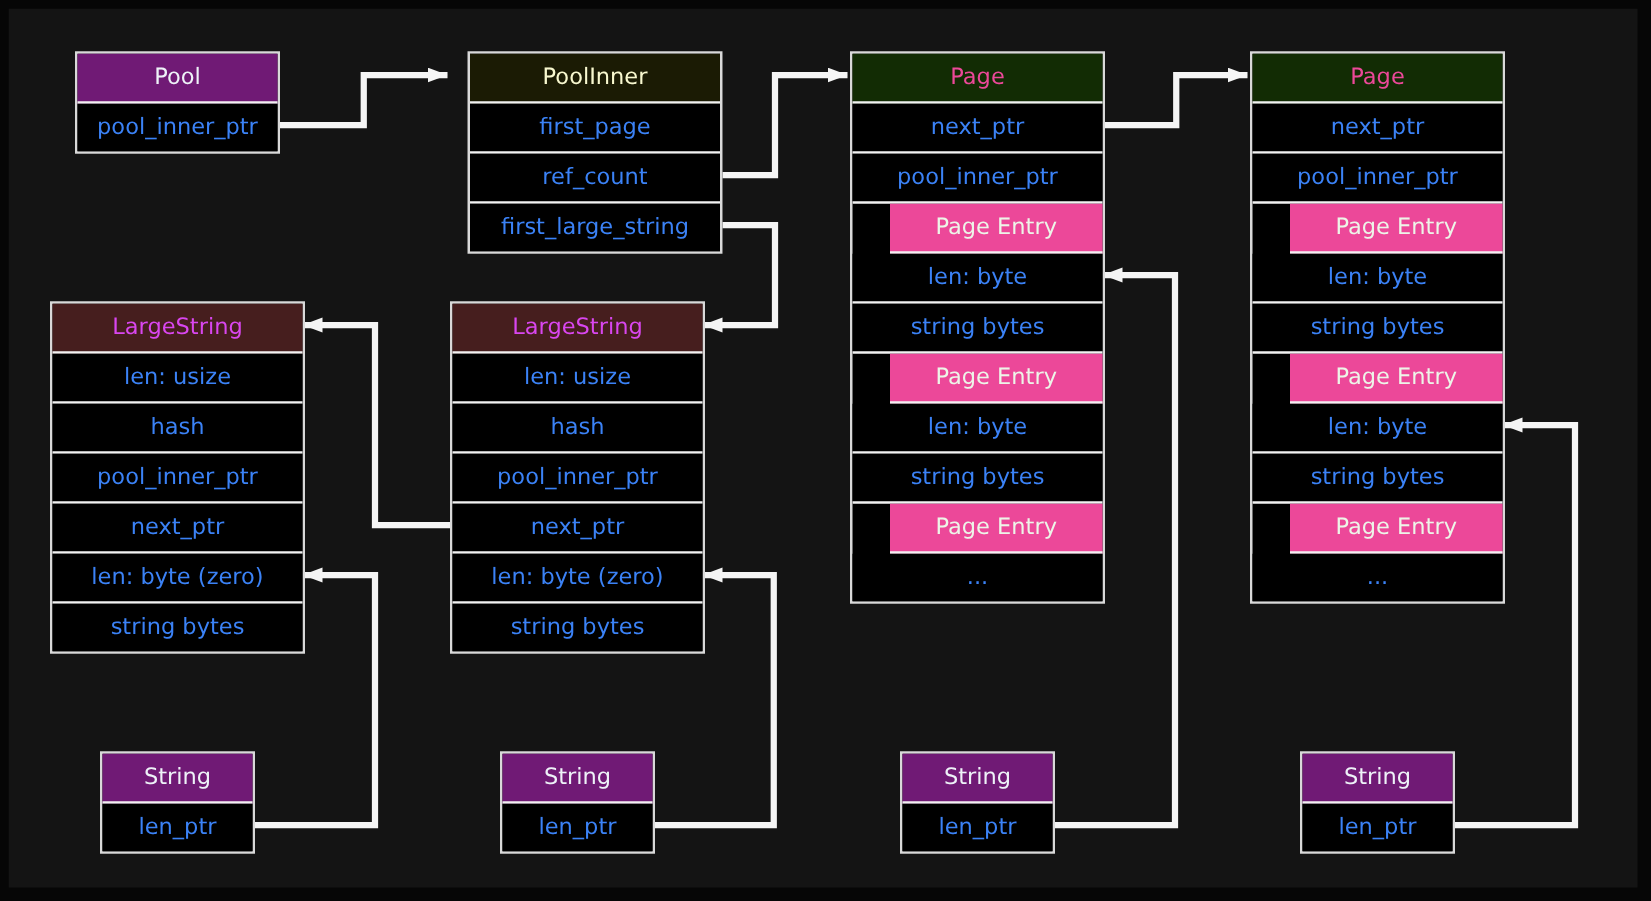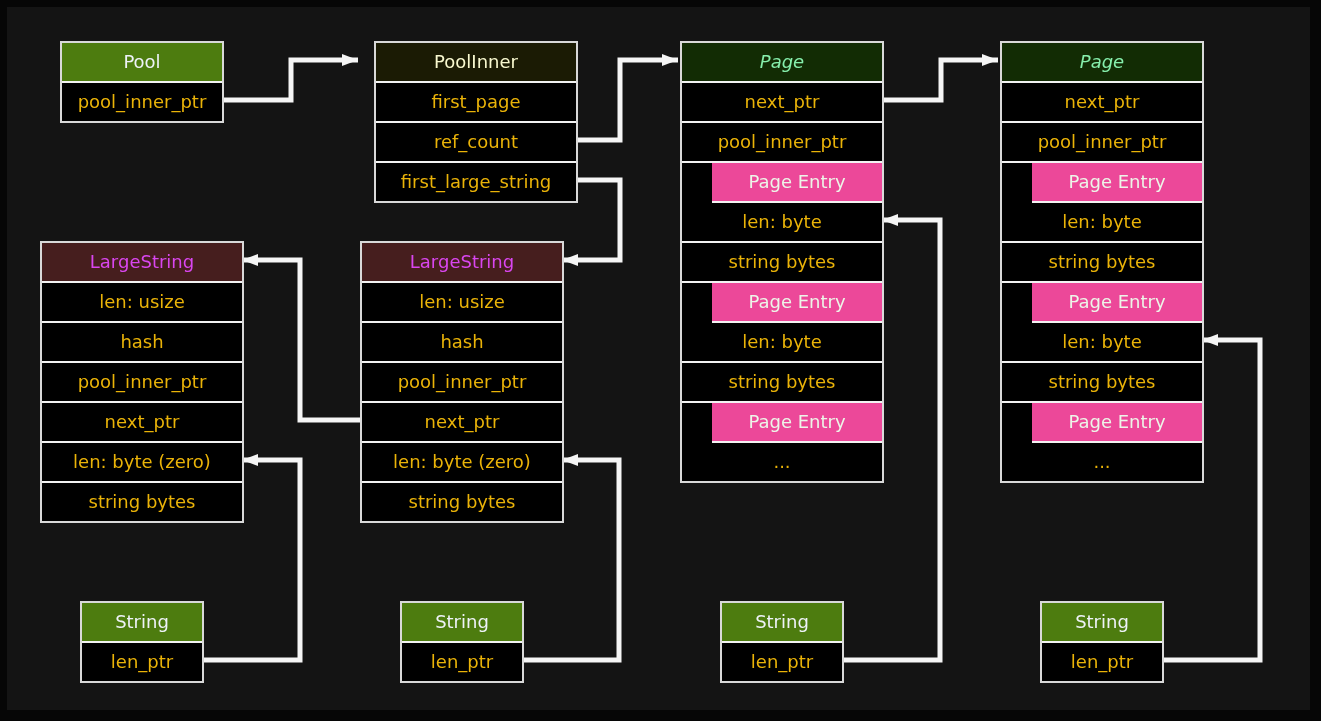--- a/index.html
+++ b/index.html
@@ -2,26 +2,26 @@
 <html><head>
 <meta charset="utf-8">
 <style>
   html,body{margin:0;padding:0;background:#060606;width:1321px;height:721px;overflow:hidden;
             font-family:"DejaVu Sans","Liberation Sans",sans-serif;}
   .frame{position:absolute;left:0;top:0;width:1321px;height:721px;background:#060606;}
   .canvas{position:absolute;left:7px;top:7px;width:1303px;height:703px;background:#141414;}
   svg.arrows{position:absolute;left:0;top:0;width:1321px;height:721px;pointer-events:none;}
   .node{position:absolute;border:2px solid #d9d9d9;background:#000;box-sizing:content-box;}
   .cell{height:38px;display:flex;align-items:center;justify-content:center;
-        font-size:18px;line-height:1;border-bottom:2px solid #f2f2f2;background:#000;color:#eab308;
+        font-size:18px;line-height:1;border-bottom:2px solid #f2f2f2;background:#000;color:#3b82f6;
         white-space:nowrap;}
   .cell:last-child{border-bottom:none;}
-  .hdr-navy{background:#4d7c0f;color:#eef2f8;}
+  .hdr-navy{background:#701a75;color:#eef2f8;}
   .hdr-olive{background:#1b1b04;color:#f8f8cf;}
-  .hdr-green{background:#122c04;color:#86efac;font-style:italic;}
+  .hdr-green{background:#122c04;color:#ec4899;}
   .hdr-maroon{background:#461e1e;color:#d946ef;}
   .section-green{background:#ec4899;color:#edf5e8;margin-left:30px;}
 </style>
 </head>
 <body>
 
 <div class="frame">
   <div class="canvas"></div>
   <svg class="arrows" viewBox="0 0 1321 721" xmlns="http://www.w3.org/2000/svg">
     <defs>

